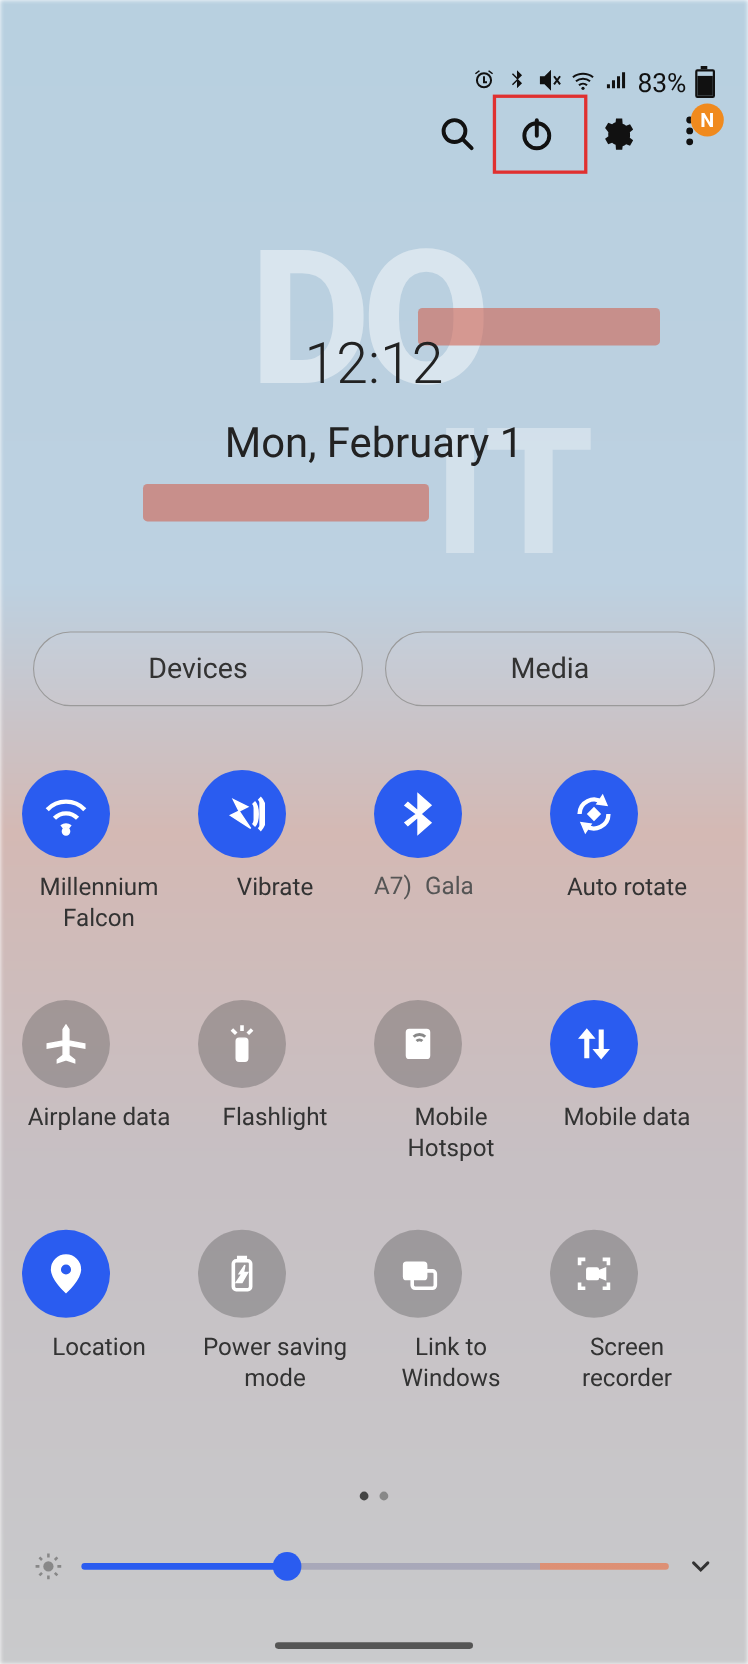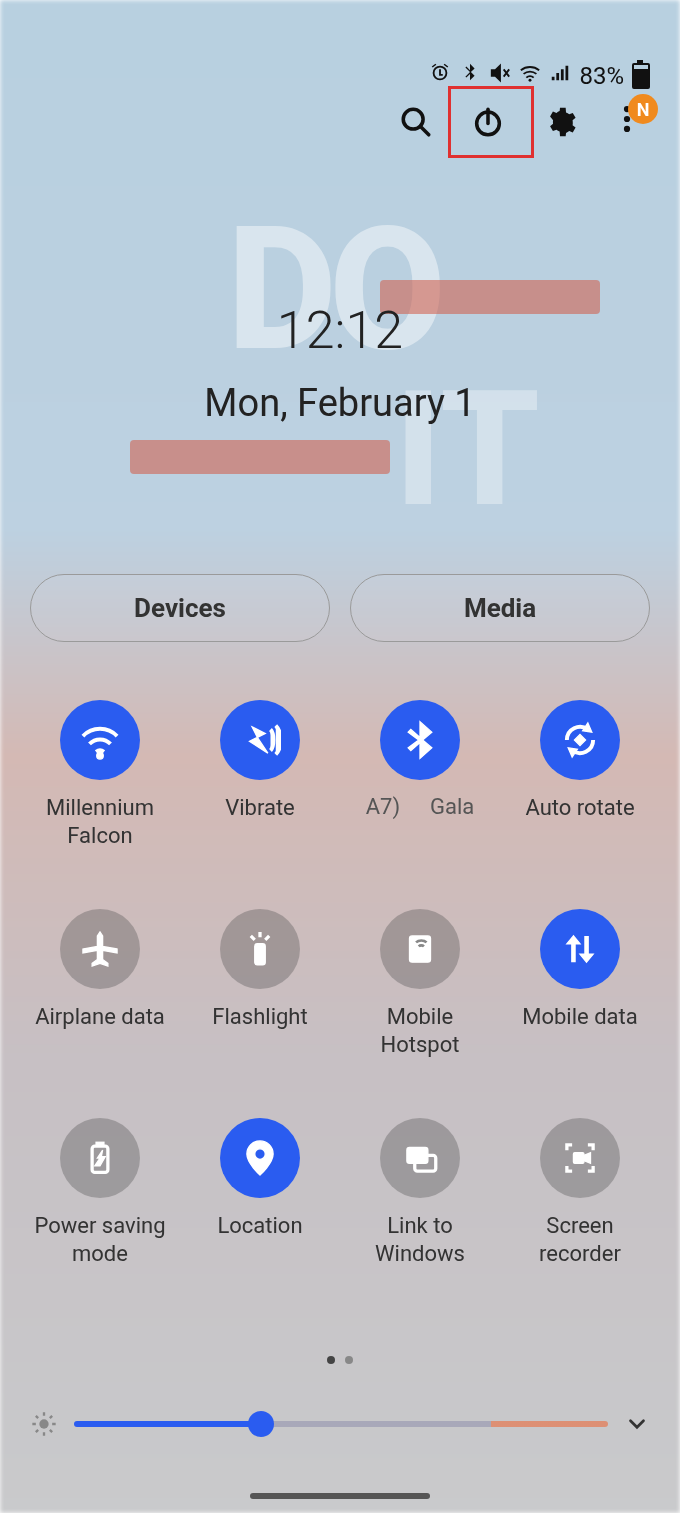--- a/index.html
+++ b/index.html
@@ -22,30 +22,30 @@
   .tool svg{width:34px;height:34px;}
   .highlight-box{position:absolute;border:3px solid #e03030;pointer-events:none;}
   .avatar{width:30px;height:30px;border-radius:50%;background:#f08a1e;color:#fff;font-weight:700;font-size:18px;display:flex;align-items:center;justify-content:center;position:absolute;top:-8px;right:-8px;}
   .dots-wrap{position:relative;width:40px;height:40px;}
   
   .clock{position:absolute;top:300px;left:0;right:0;text-align:center;}
   .time{font-size:52px;font-weight:300;color:#222;}
   .date{font-size:38px;color:#222;margin-top:20px;}
   
   .pill-row{position:absolute;top:574px;left:30px;right:30px;display:flex;gap:20px;}
-  .pill{flex:1;height:66px;border:1.5px solid #9a9a9a;border-radius:34px;display:flex;align-items:center;justify-content:center;font-size:26px;color:#333;font-weight:700;background:rgba(255,255,255,0.05);}
+  .pill{flex:1;height:66px;border:1.5px solid #9a9a9a;border-radius:34px;display:flex;align-items:center;justify-content:center;font-size:26px;color:#333;font-weight:400;background:rgba(255,255,255,0.05);}
   
   .grid{position:absolute;top:700px;left:20px;right:20px;display:grid;grid-template-columns:repeat(4,1fr);row-gap:60px;}
-  .tile{display:flex;flex-direction:column;align-items:center;gap:14px;}
+  .tile{display:flex;flex-direction:column;gap:14px;}
   .tile-icon{width:80px;height:80px;border-radius:50%;display:flex;align-items:center;justify-content:center;}
   .tile-icon.on{background:#2a5cf0;}
   .tile-icon.off{background:rgba(80,80,80,.35);}
   .tile-icon svg{width:42px;height:42px;fill:#fff;stroke:#fff;}
   .tile-label{font-size:22px;color:#333;text-align:center;line-height:1.25;max-width:140px;}
-  .bt-sub{font-size:22px;color:#555;display:flex;gap:30px;}
+  .bt-sub{font-size:22px;color:#555;display:flex;gap:12px;}
   
   .page-dots{position:absolute;top:1356px;left:0;right:0;display:flex;justify-content:center;gap:10px;}
   .pdot{width:8px;height:8px;border-radius:50%;background:#888;}
   .pdot.active{background:#444;}
   
   .bright{position:absolute;top:1410px;left:30px;right:30px;display:flex;align-items:center;gap:16px;}
   .sun{width:28px;height:28px;}
   .slider{flex:1;height:6px;background:linear-gradient(90deg,#2a5cf0 0%,#2a5cf0 35%,rgba(120,120,160,.4) 35%,rgba(120,120,160,.4) 78%,rgba(230,120,80,.7) 78%,rgba(230,120,80,.7) 100%);border-radius:3px;position:relative;}
   .thumb{position:absolute;top:50%;left:35%;width:26px;height:26px;border-radius:50%;background:#2a5cf0;transform:translate(-50%,-50%);}
   .chev{width:26px;height:26px;}
@@ -187,34 +187,34 @@
       </div>
       <div class="tile">
         <div class="tile-icon on">
           <svg viewBox="0 0 32 32">
             <use href="#i-data"></use>
           </svg>
         </div>
         <div class="tile-label">Mobile data</div>
       </div>
       <div class="tile">
+        <div class="tile-icon on">
+          <svg viewBox="0 0 32 32">
+            <use href="#i-pin"></use>
+          </svg>
+        </div>
+        <div class="tile-label">Location</div>
+      </div>
+      <div class="tile">
         <div class="tile-icon off">
           <svg viewBox="0 0 32 32">
             <use href="#i-battery"></use>
           </svg>
         </div>
         <div class="tile-label">Power saving mode</div>
-      </div>
-      <div class="tile">
-        <div class="tile-icon on">
-          <svg viewBox="0 0 32 32">
-            <use href="#i-pin"></use>
-          </svg>
-        </div>
-        <div class="tile-label">Location</div>
       </div>
       <div class="tile">
         <div class="tile-icon off">
           <svg viewBox="0 0 32 32">
             <use href="#i-cast"></use>
           </svg>
         </div>
         <div class="tile-label">Link to Windows</div>
       </div>
       <div class="tile">

